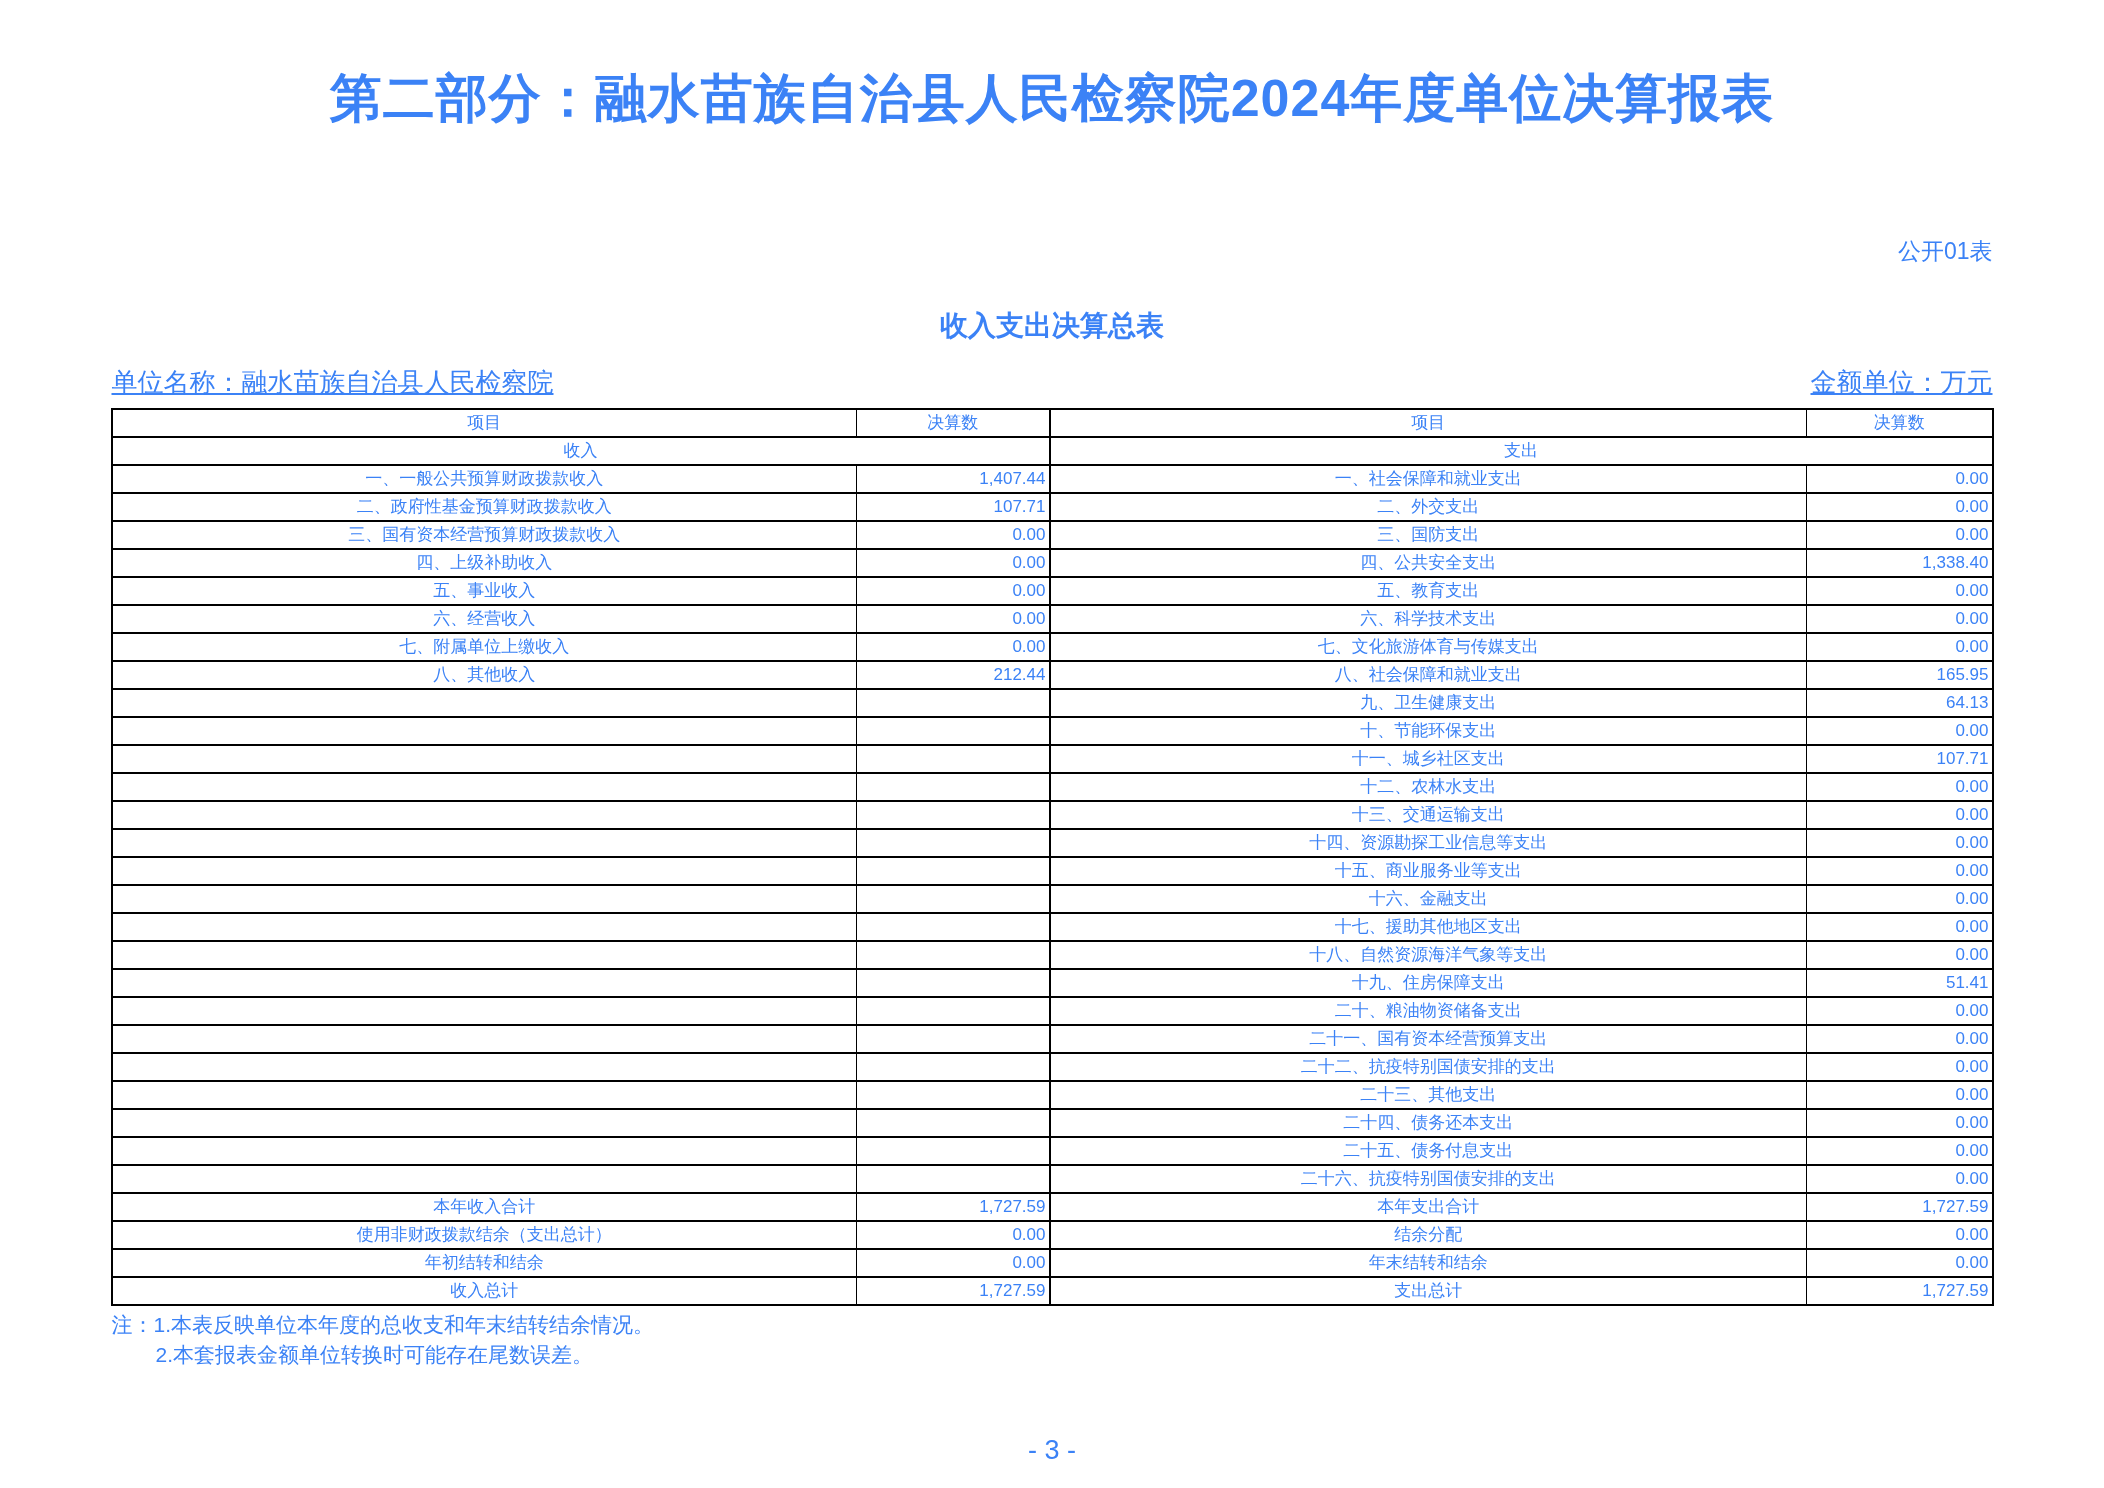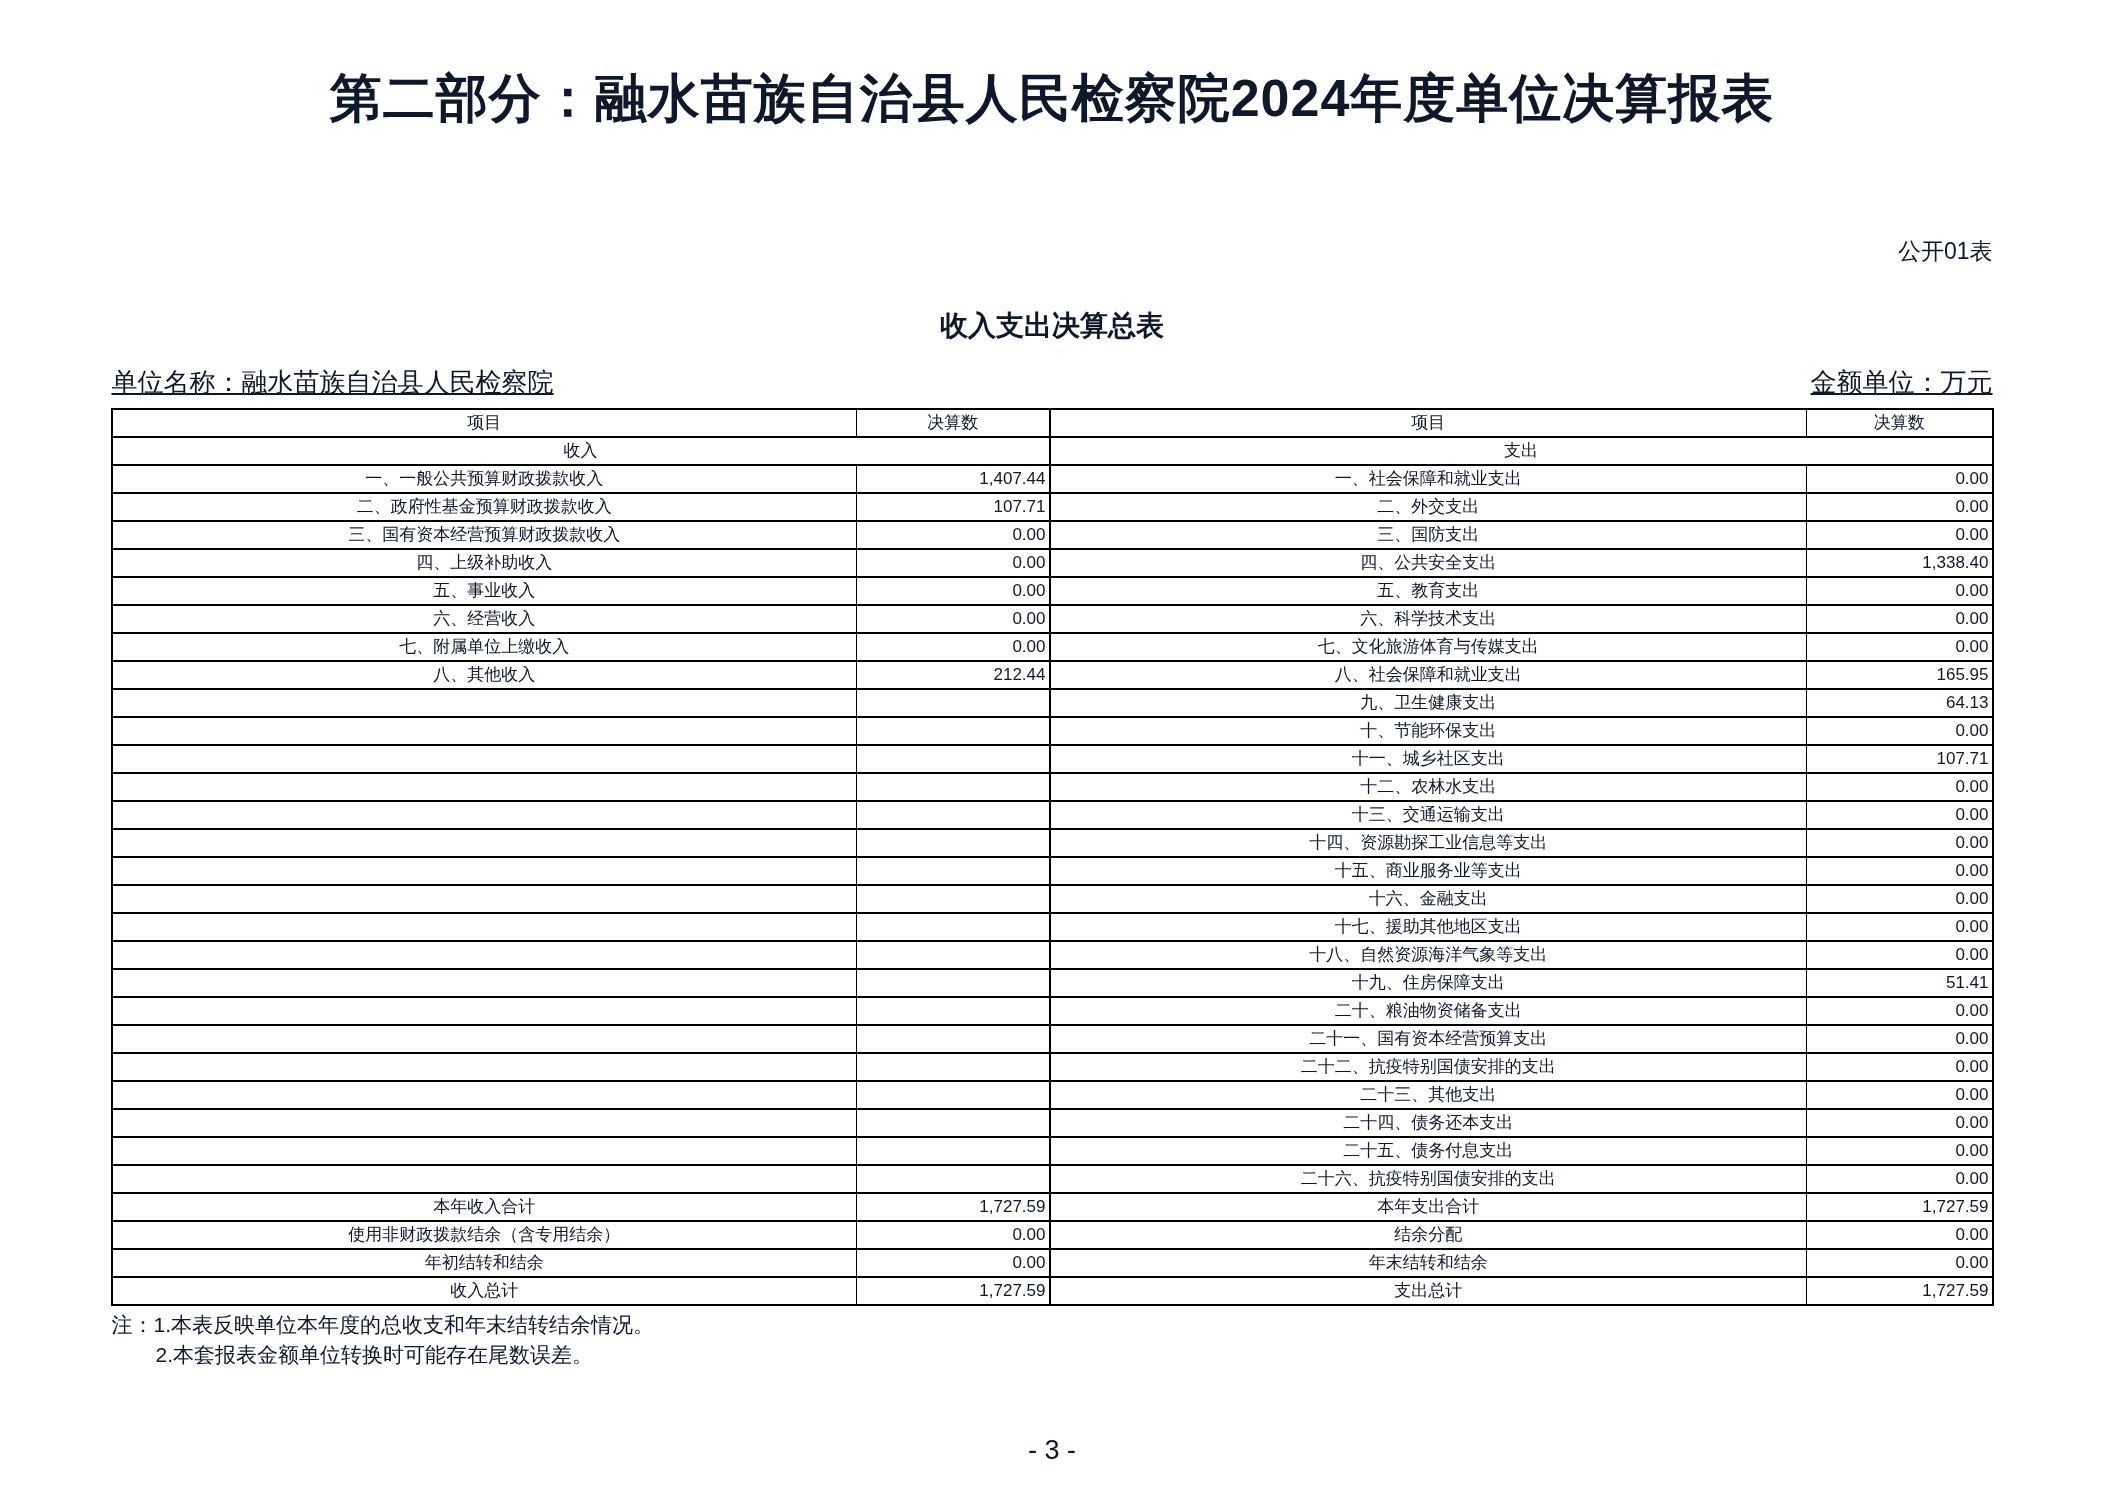--- a/index.html
+++ b/index.html
@@ -1,17 +1,17 @@
 <!DOCTYPE html>
 <html><head>
 <meta charset="utf-8">
 <style>
   html, body { margin: 0; padding: 0; background: #ffffff; }
   .doc {
-    width: 2104px; height: 1488px; background: #ffffff; color: #0f172a;
+    width: 2104px; height: 1488px; background: #ffffff; color: #3b82f6;
     font-family: "Liberation Sans", sans-serif;
     position: relative; overflow: hidden;
   }
   .title {
     margin: 0; padding-top: 64px;
     text-align: center; font-size: 52px; font-weight: 700; letter-spacing: 1px;
   }
   .form-code {
     width: 1881px; margin: 102px auto 0;
     text-align: right; font-size: 23px;
@@ -245,21 +245,21 @@
           <td class="item exp-start">二十六、抗疫特别国债安排的支出</td>
           <td class="val">0.00</td>
         </tr>
         <tr>
           <td class="total-label">本年收入合计</td>
           <td class="val">1,727.59</td>
           <td class="total-label exp-start">本年支出合计</td>
           <td class="val">1,727.59</td>
         </tr>
         <tr>
-          <td class="item">使用非财政拨款结余（含专用结余）</td>
+          <td class="item">使用非财政拨款结余（支出总计）</td>
           <td class="val">0.00</td>
           <td class="item exp-start">结余分配</td>
           <td class="val">0.00</td>
         </tr>
         <tr>
           <td class="item">年初结转和结余</td>
           <td class="val">0.00</td>
           <td class="item exp-start">年末结转和结余</td>
           <td class="val">0.00</td>
         </tr>

